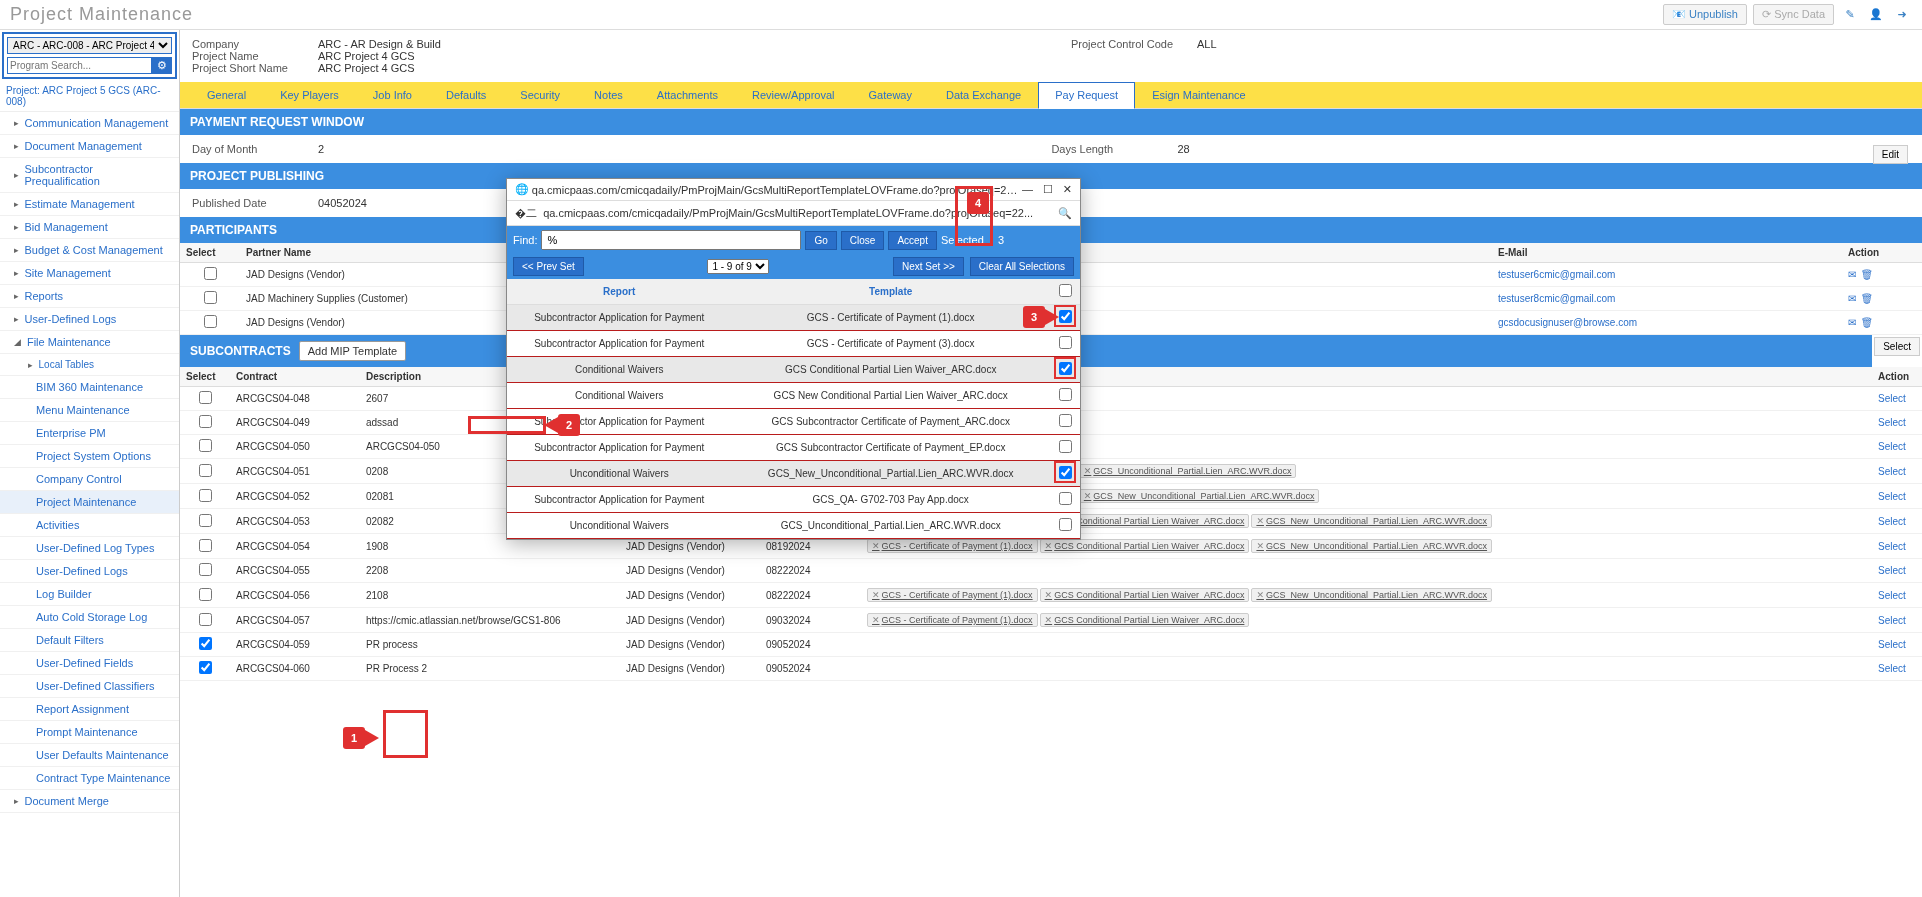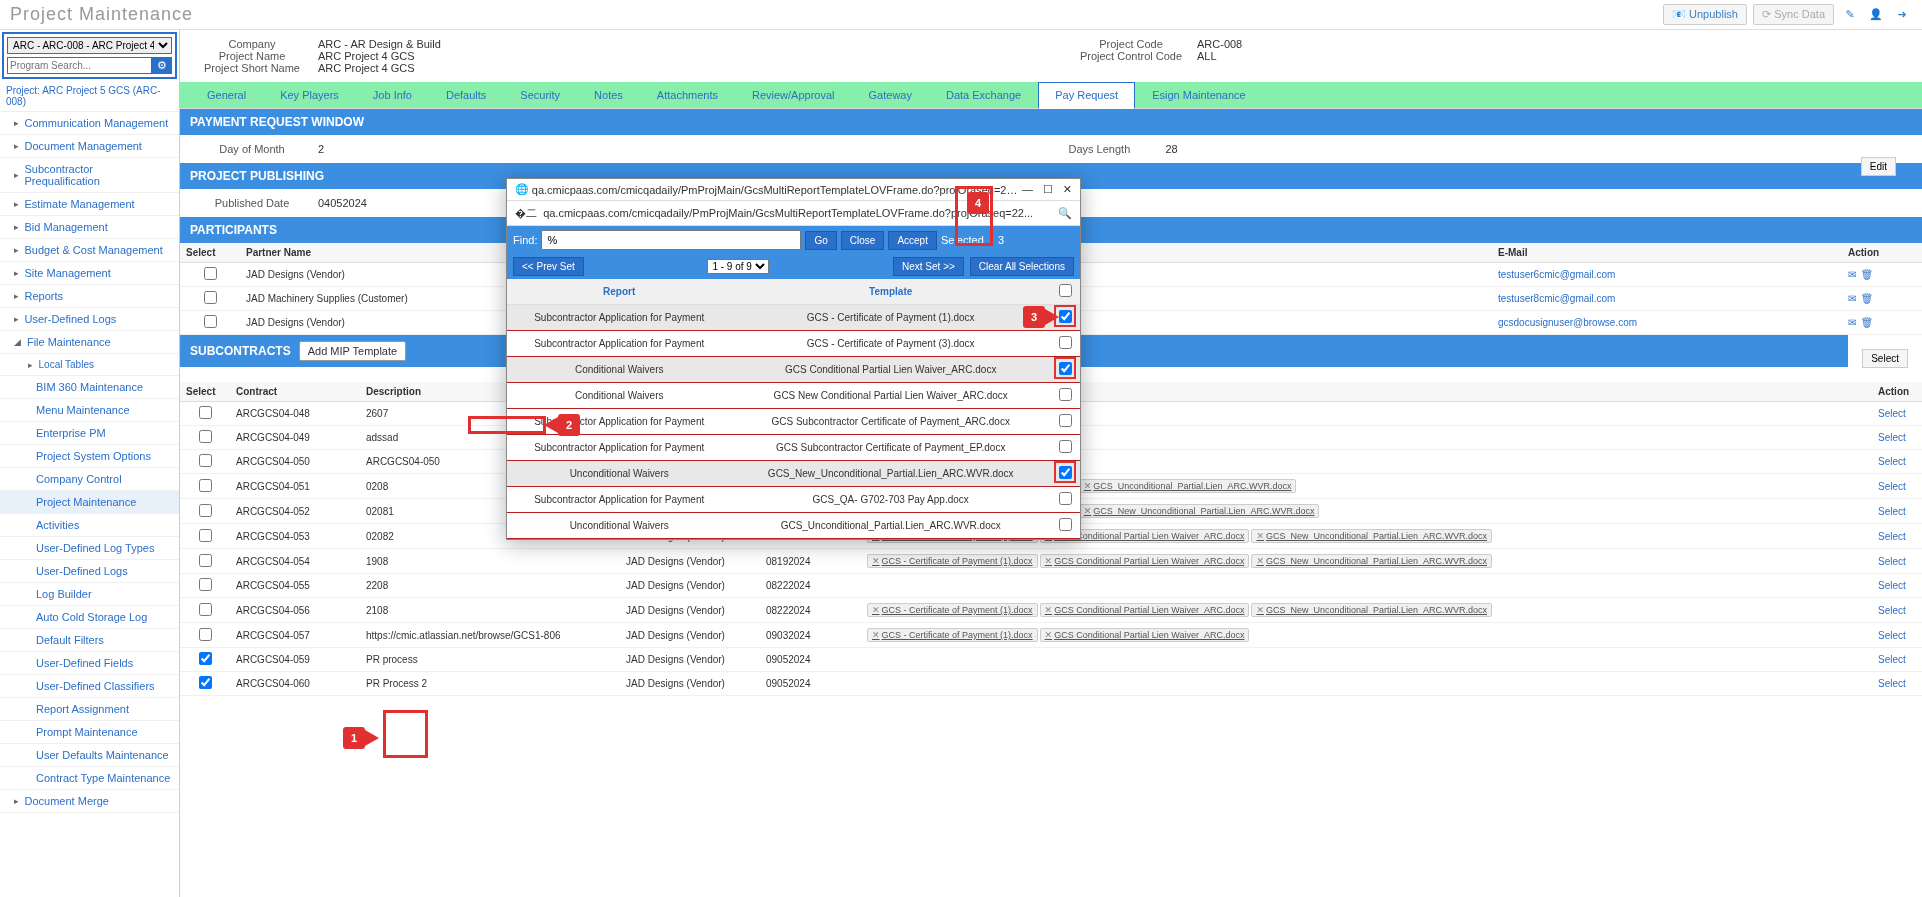--- a/index.html
+++ b/index.html
@@ -20,29 +20,29 @@
 .proj-label { font-size: 10px; color: #2a6fc9; padding: 4px 6px; border-bottom: 1px solid #eee; }
 .nav-item { padding: 5px 8px 5px 14px; font-size: 11px; color: #2a6fc9; cursor: pointer; border-bottom: 1px solid #f0f0f0; display: flex; align-items: center; }
 .nav-item .car { margin-right: 6px; font-size: 9px; color: #666; }
 .nav-sub { padding-left: 28px; font-size: 10px; }
 .nav-sub2 { padding-left: 36px; }
 .nav-item.active { background: #e8f0fa; }
 .main { flex: 1; overflow: auto; padding: 0; position: relative; }
 .section-hdr { background: #3b8ee0; color: #fff; padding: 6px 10px; font-size: 12px; font-weight: bold; }
 .section-body { padding: 8px 12px; font-size: 11px; }
 .row2 { display: flex; gap: 40px; }
-.lbl { color: #555; text-align: center; display: inline-block; min-width: 120px; margin-right: 6px; }
-.tabs { display: flex; border-bottom: 1px solid #ddd; background: #86efac; padding: 0 10px; }
+.lbl { color: #555; text-align: left; display: inline-block; min-width: 120px; margin-right: 6px; }
+.tabs { display: flex; border-bottom: 1px solid #ddd; background: #fde047; padding: 0 10px; }
 .tab { padding: 6px 16px; color: #2a6fc9; font-size: 11px; cursor: pointer; border: 1px solid transparent; }
 .tab.active { border: 1px solid #2a6fc9; border-bottom: 1px solid #fff; background: #fff; margin-bottom: -1px; }
 .tbl { width: 100%; border-collapse: collapse; font-size: 10px; }
 .tbl th { text-align: left; padding: 4px 6px; background: #f7f7f7; color: #333; font-weight: bold; border-bottom: 1px solid #ddd; }
 .tbl td { padding: 4px 6px; border-bottom: 1px solid #f0f0f0; }
 .lnk { color: #2a6fc9; cursor: pointer; }
-.edit-btn, .select-btn { float: right; padding: 3px 8px; border: 1px solid #ccc; background: #f5f5f5; font-size: 10px; cursor: pointer; margin: 14px; }
+.edit-btn, .select-btn { float: right; padding: 3px 8px; border: 1px solid #ccc; background: #f5f5f5; font-size: 10px; cursor: pointer; margin: 2px; }
 .annot { position: absolute; border: 3px solid #e03030; pointer-events: none; z-index: 50; }
 .annot-num { position: absolute; background: #e03030; color: #fff; width: 22px; height: 22px; border-radius: 3px; display: flex; align-items: center; justify-content: center; font-weight: bold; z-index: 51; }
 .arrow-r { position: absolute; z-index: 51; }
 .arrow-r::after { content: ''; position: absolute; width: 0; height: 0; border-top: 8px solid transparent; border-bottom: 8px solid transparent; border-left: 14px solid #e03030; left: 22px; top: 3px; }
 .arrow-l { position: absolute; z-index: 51; }
 .arrow-l::after { content: ''; position: absolute; width: 0; height: 0; border-top: 8px solid transparent; border-bottom: 8px solid transparent; border-right: 14px solid #e03030; right: 22px; top: 3px; }
 .tag { display: inline-block; background: #f0f0f0; border: 1px solid #ccc; border-radius: 2px; padding: 1px 4px; margin: 1px; font-size: 9px; color: #555; text-decoration: underline; }
 .tag .x { color: #888; margin-right: 2px; }
 .env-icon { color: #2a6fc9; margin-right: 4px; }
 .trash-icon { color: #2a6fc9; }
@@ -133,21 +133,20 @@
 
   <div class="main">
     <div class="section-body">
       <div class="row2">
         <div style="flex:1">
           <div><span class="lbl">Company</span><span>ARC - AR Design &amp; Build</span></div>
           <div><span class="lbl">Project Name</span><span>ARC Project 4 GCS</span></div>
           <div><span class="lbl">Project Short Name</span><span>ARC Project 4 GCS</span></div>
         </div>
         <div style="flex:1">
-          <div><span class="lbl">Project Code</span><span>ARC-008</span></div>
           <div><span class="lbl">Project Control Code</span><span>ALL</span></div>
         </div>
       </div>
     </div>
     <div class="tabs" id="tabs">
         <div class="tab">General</div>
         <div class="tab">Key Players</div>
         <div class="tab">Job Info</div>
         <div class="tab">Defaults</div>
         <div class="tab">Security</div>

